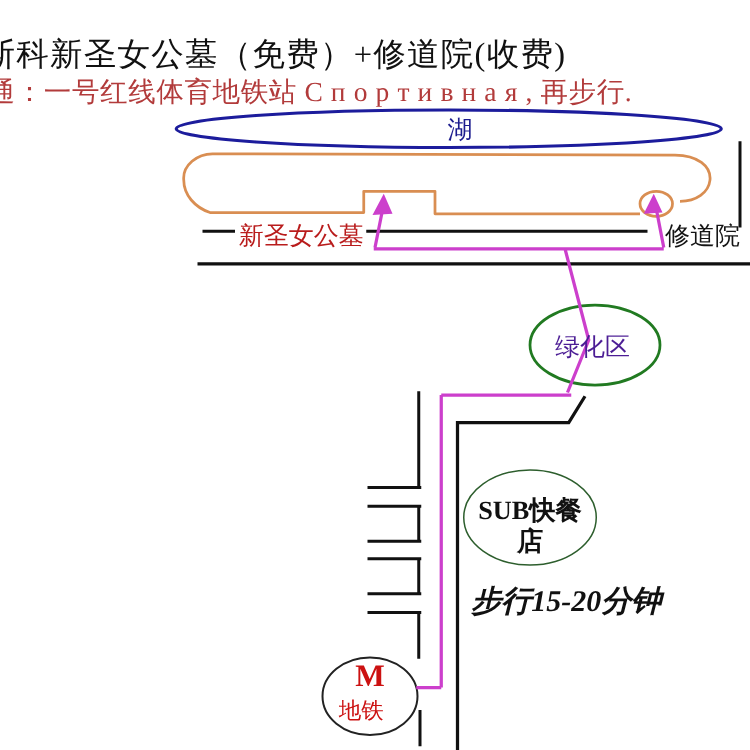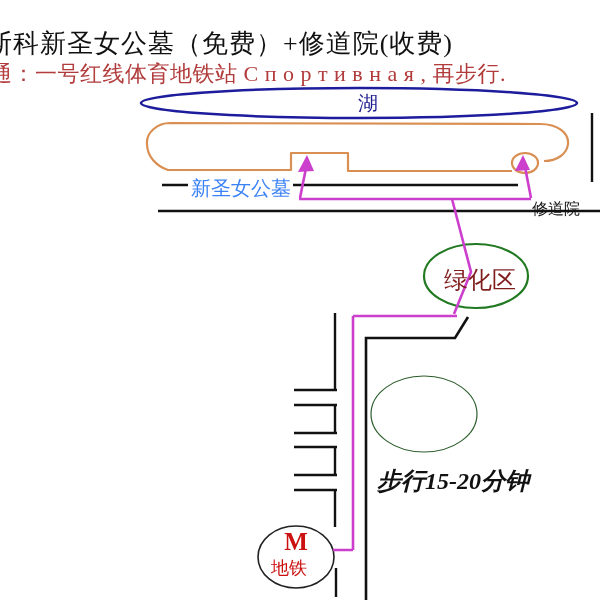--- a/index.html
+++ b/index.html
@@ -2,23 +2,23 @@
 <html><head>
 <meta charset="utf-8">
 <style>
   html,body{margin:0;padding:0;background:#fff;}
   #canvas{position:relative;width:600px;height:600px;background:#ffffff;overflow:hidden;
           font-family:"Liberation Serif","DejaVu Serif",serif;}
   .abs{position:absolute;white-space:nowrap;}
   #title-line1{left:-14px;top:26px;font-size:26px;color:#111111;letter-spacing:1px;}
   #title-line2{left:-10px;top:59px;font-size:22px;color:#b23b3b;letter-spacing:0.5px;}
   #lake-label{left:358px;top:90px;font-size:20px;color:#1c1c8e;}
-  #cemetery-label{left:191px;top:175px;font-size:20px;color:#3b82f6;}
-  #monastery-label{left:532px;top:175px;font-size:16px;color:#141414;margin-top:24px;}
-  #green-area-label{left:444px;top:264px;font-size:24px;color:#7f1d1d;}
+  #cemetery-label{left:191px;top:175px;font-size:20px;color:#b91c1c;}
+  #monastery-label{left:532px;top:175px;font-size:20px;color:#141414;}
+  #green-area-label{left:444px;top:264px;font-size:20px;color:#4c1d95;}
   #restaurant-label{left:372px;top:396px;width:104px;text-align:center;font-size:21px;
                     font-weight:600;color:#111;line-height:25px;white-space:nowrap;}
   #restaurant-line2{display:block;}
   #walk-time-label{left:377px;top:465px;font-size:24px;font-weight:600;color:#111;font-style:italic;}
   #metro-letter{left:276px;top:528px;width:40px;text-align:center;font-size:25px;
                 font-weight:bold;color:#cc1111;}
   #metro-label{left:271px;top:556px;width:50px;font-size:18px;
                color:#cc1111;}
   svg{position:absolute;left:0;top:0;}
 </style>
@@ -62,19 +62,23 @@
   </svg>
 
   <div class="abs" id="title-line1">斯科新圣女公墓（免费）+修道院(收费)</div>
   <div class="abs" id="title-line2">通：一号红线体育地铁站 С п о р т и в н а я , 再步行.</div>
 
   <div class="abs" id="lake-label">湖</div>
   <div class="abs" id="cemetery-label">新圣女公墓</div>
   <div class="abs" id="monastery-label">修道院</div>
   <div class="abs" id="green-area-label">绿化区</div>
 
+  <div class="abs" id="restaurant-label">
+    <span>SUB快餐</span>
+    <span id="restaurant-line2">店</span>
+  </div>
 
   <div class="abs" id="walk-time-label">步行15-20分钟</div>
 
   <div class="abs" id="metro-letter">M</div>
   <div class="abs" id="metro-label">地铁</div>
 
 </div>
 
 </body></html>

